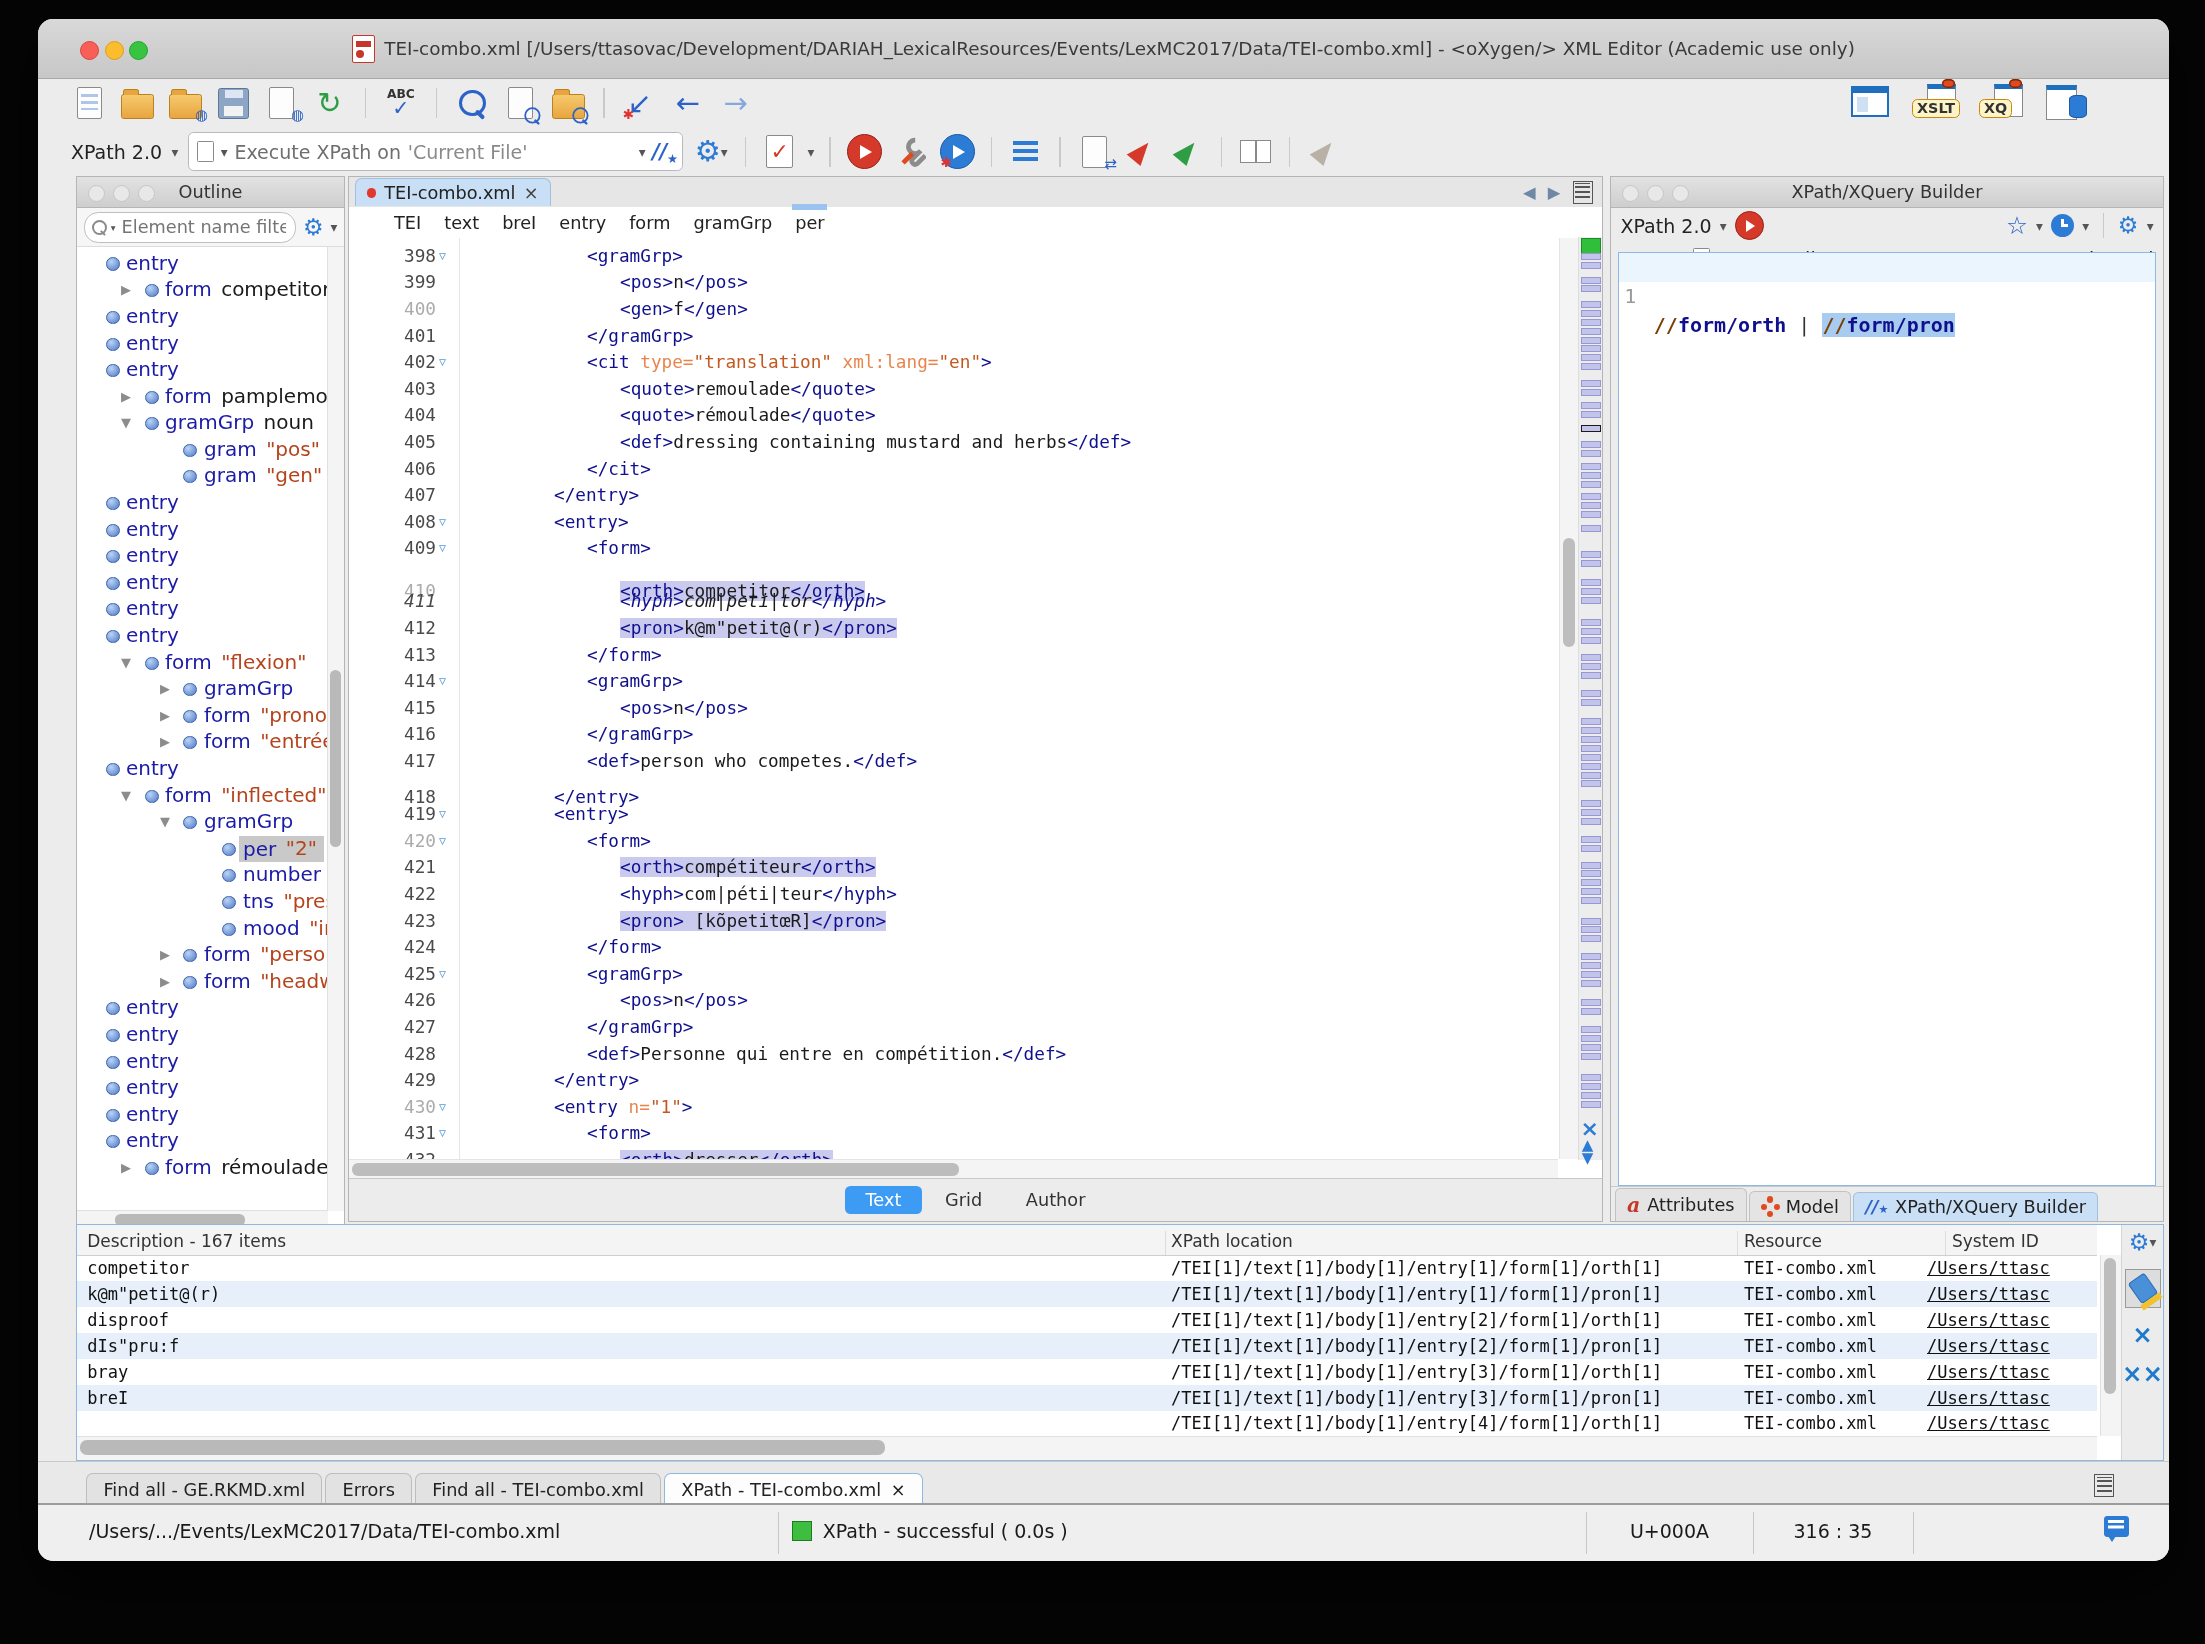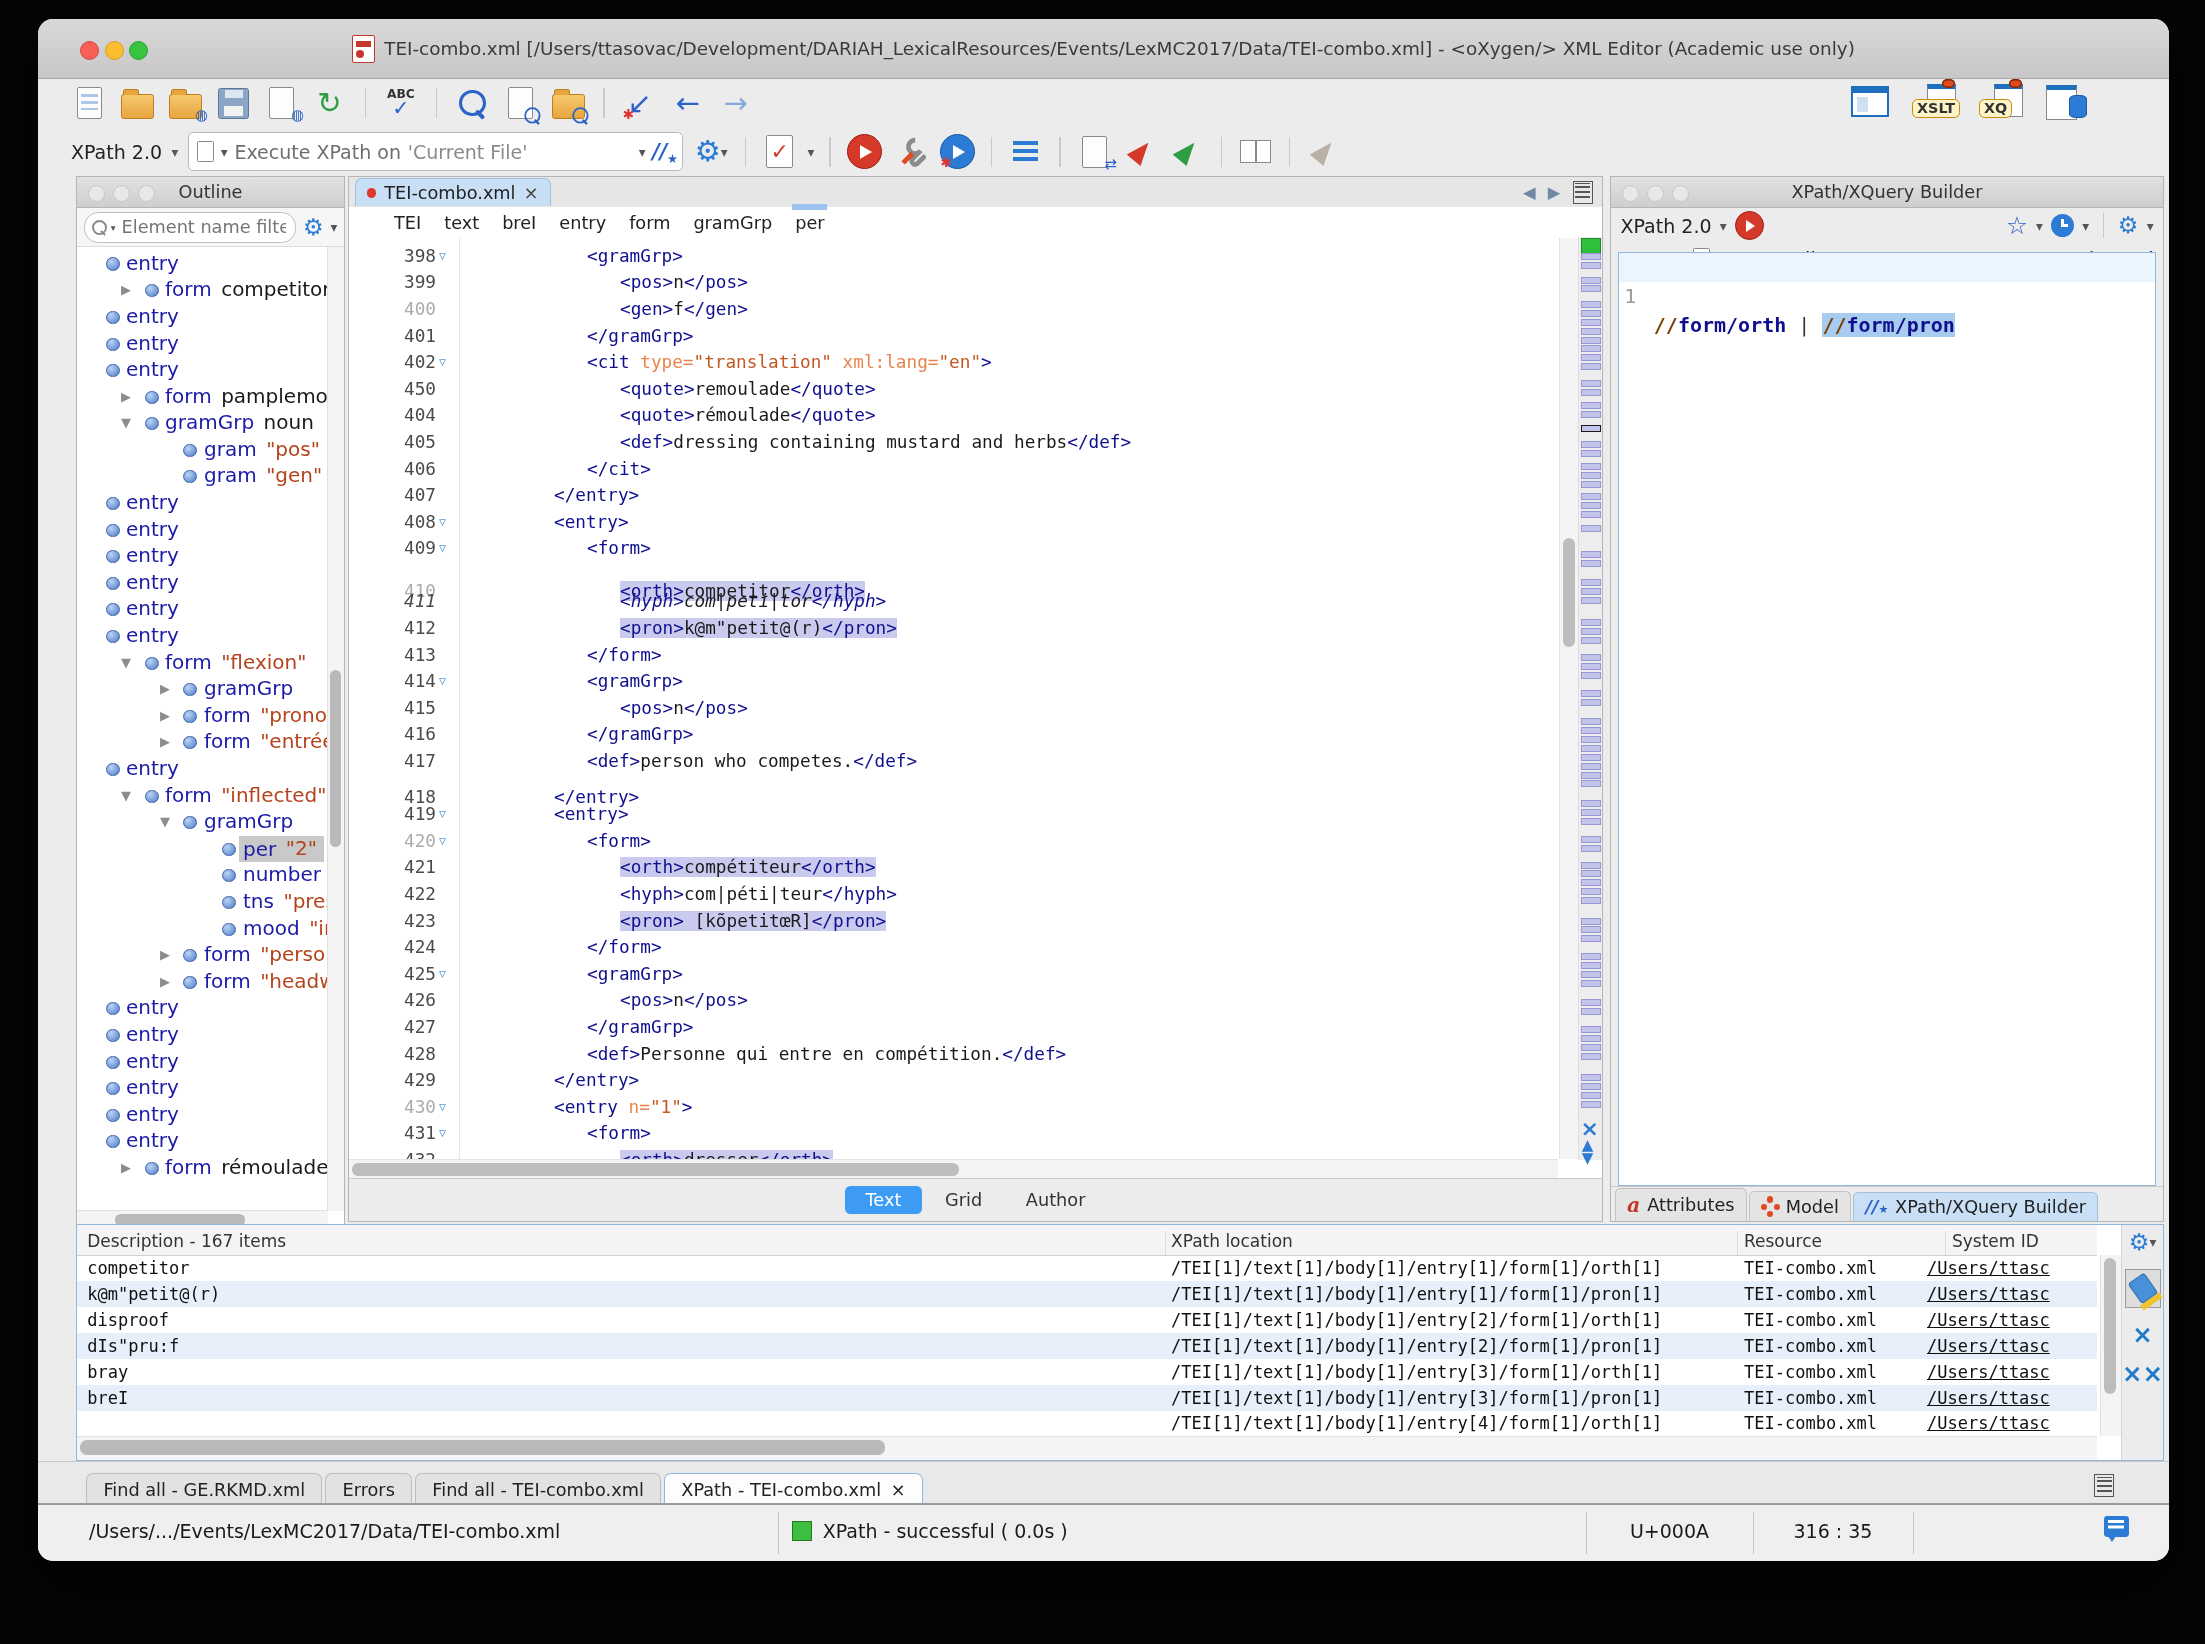--- a/index.html
+++ b/index.html
@@ -565,21 +565,21 @@
           <span class="bc cur">per</span>
         </div>
     <div id="code-area">
       <div class="gutline"></div>
       <div id="code-lines">
             <div class="cl" style="top: 4.8px;"><span class="lnum">398</span><span class="fold">▽</span><span class="ctext" style="left: 238px;"><span class="tk-t">&lt;gramGrp&gt;</span></span></div>
             <div class="cl" style="top: 31px;"><span class="lnum">399</span><span class="ctext" style="left: 271px;"><span class="tk-t">&lt;pos&gt;</span><span class="tk-x">n</span><span class="tk-t">&lt;/pos&gt;</span></span></div>
             <div class="cl" style="top: 58px;"><span class="lnum gray">400</span><span class="ctext" style="left: 271px;"><span class="tk-t">&lt;gen&gt;</span><span class="tk-x">f</span><span class="tk-t">&lt;/gen&gt;</span></span></div>
             <div class="cl" style="top: 85px;"><span class="lnum">401</span><span class="ctext" style="left: 238px;"><span class="tk-t">&lt;/gramGrp&gt;</span></span></div>
             <div class="cl" style="top: 111px;"><span class="lnum">402</span><span class="fold">▽</span><span class="ctext" style="left: 238px;"><span class="tk-t">&lt;cit</span><span class="tk-s"> </span><span class="tk-a">type=</span><span class="tk-v">"translation"</span><span class="tk-s"> </span><span class="tk-a">xml:lang=</span><span class="tk-v">"en"</span><span class="tk-t">&gt;</span></span></div>
-            <div class="cl" style="top: 138px;"><span class="lnum">450</span><span class="ctext" style="left: 271px;"><span class="tk-t">&lt;quote&gt;</span><span class="tk-x">remoulade</span><span class="tk-t">&lt;/quote&gt;</span></span></div>
+            <div class="cl" style="top: 138px;"><span class="lnum">403</span><span class="ctext" style="left: 271px;"><span class="tk-t">&lt;quote&gt;</span><span class="tk-x">remoulade</span><span class="tk-t">&lt;/quote&gt;</span></span></div>
             <div class="cl" style="top: 164px;"><span class="lnum">404</span><span class="ctext" style="left: 271px;"><span class="tk-t">&lt;quote&gt;</span><span class="tk-x">rémoulade</span><span class="tk-t">&lt;/quote&gt;</span></span></div>
             <div class="cl" style="top: 191px;"><span class="lnum">405</span><span class="ctext" style="left: 271px;"><span class="tk-t">&lt;def&gt;</span><span class="tk-x">dressing containing mustard and herbs</span><span class="tk-t">&lt;/def&gt;</span></span></div>
             <div class="cl" style="top: 218px;"><span class="lnum">406</span><span class="ctext" style="left: 238px;"><span class="tk-t">&lt;/cit&gt;</span></span></div>
             <div class="cl" style="top: 244px;"><span class="lnum">407</span><span class="ctext" style="left: 205px;"><span class="tk-t">&lt;/entry&gt;</span></span></div>
             <div class="cl" style="top: 271px;"><span class="lnum">408</span><span class="fold">▽</span><span class="ctext" style="left: 205px;"><span class="tk-t">&lt;entry&gt;</span></span></div>
             <div class="cl" style="top: 297px;"><span class="lnum">409</span><span class="fold">▽</span><span class="ctext" style="left: 238px;"><span class="tk-t">&lt;form&gt;</span></span></div>
             <div class="cl" style="top: 340px;"><span class="lnum gray">410</span><span class="ctext" style="left: 271px;"><span class="tk-t hl">&lt;orth&gt;</span><span class="tk-x hl">competitor</span><span class="tk-t hl">&lt;/orth&gt;</span></span></div>
             <div class="cl" style="top: 350px; font-style: italic;"><span class="lnum">411</span><span class="ctext" style="left: 271px;"><span class="tk-t">&lt;hyph&gt;</span><span class="tk-x">com|peti|tor</span><span class="tk-t">&lt;/hyph&gt;</span></span></div>
             <div class="cl" style="top: 377px;"><span class="lnum">412</span><span class="ctext" style="left: 271px;"><span class="tk-t hl">&lt;pron&gt;</span><span class="tk-x hl">k@m"petit@(r)</span><span class="tk-t hl">&lt;/pron&gt;</span></span></div>
             <div class="cl" style="top: 404px;"><span class="lnum">413</span><span class="ctext" style="left: 238px;"><span class="tk-t">&lt;/form&gt;</span></span></div>

